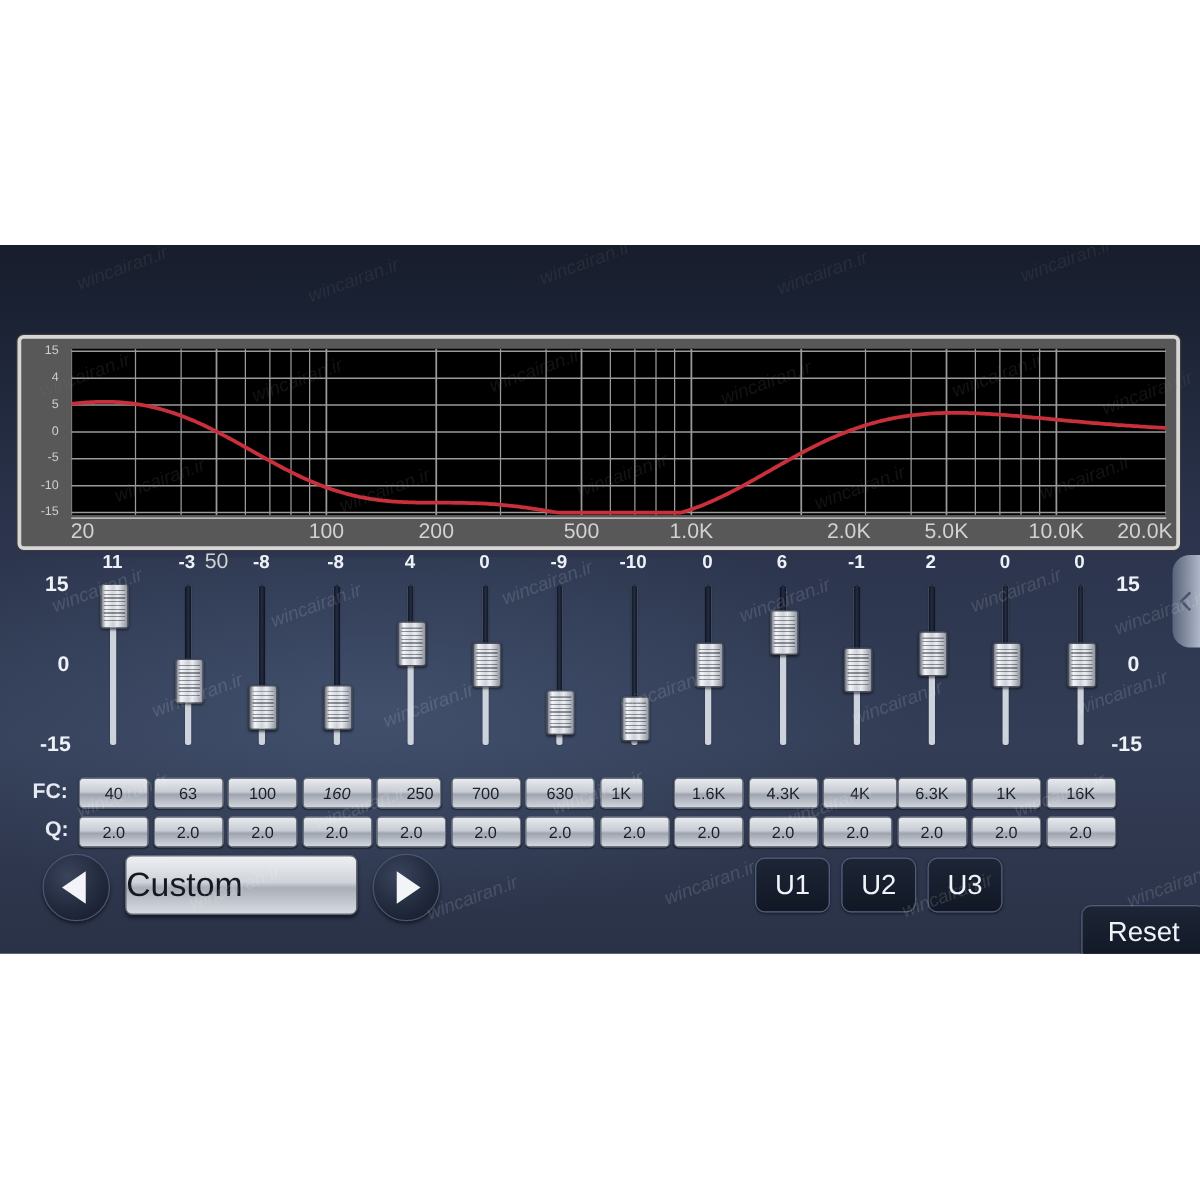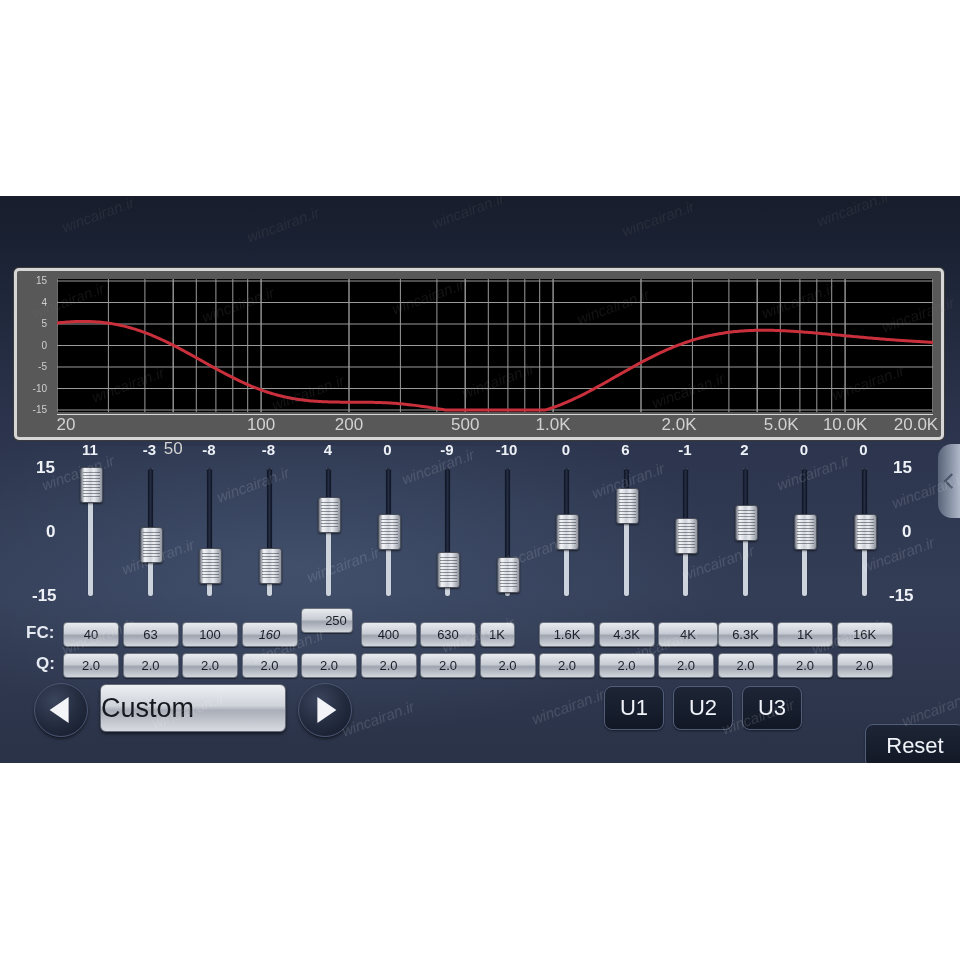--- a/index.html
+++ b/index.html
@@ -244,21 +244,21 @@
       </div>
       <div id="xaxis-line"></div>
       <div id="xlabs-host">
           <div class="xlab" style="left: 49px;">20</div>
           <div class="xlab" style="left: 156.198px; margin-top: 24px;">50</div>
           <div class="xlab" style="left: 244.099px;">100</div>
           <div class="xlab" style="left: 332px;">200</div>
           <div class="xlab" style="left: 448.198px;">500</div>
           <div class="xlab" style="left: 536.099px;">1.0K</div>
           <div class="xlab" style="left: 624px; margin-left: 38px;">2.0K</div>
-          <div class="xlab" style="left: 740.198px; margin-left: 24px;">5.0K</div>
+          <div class="xlab" style="left: 740.198px;">5.0K</div>
           <div class="xlab" style="left: 828.099px;">10.0K</div>
           <div class="xlab" style="left: 899px;">20.0K</div>
         </div>
     </div>
 
     <div id="bank">
       <div class="scale-lab" style="left:36px;top:22px;">15</div>
       <div class="scale-lab" style="left:46px;top:86px;">0</div>
       <div class="scale-lab" style="left:32px;top:150px;">-15</div>
 
@@ -368,22 +368,22 @@
         </div>
     </div>
 
     <div class="rowlab" style="left:26px;top:427px;">FC:</div>
     <div class="rowlab" style="left:36px;top:458px;">Q:</div>
     <div id="fc-host">
         <div class="cell" style="left: 63px; top: 426px; width: 56px;">40</div>
         <div class="cell" style="left: 122.5px; top: 426px; width: 56px;">63</div>
         <div class="cell" style="left: 182px; top: 426px; width: 56px;">100</div>
         <div class="cell" style="left: 241.5px; top: 426px; width: 56px; font-style: italic;">160</div>
-        <div class="cell" style="left: 301px; top: 412px; width: 52px; padding-left: 18px;">250</div>
-        <div class="cell" style="left: 360.5px; top: 426px; width: 56px;">400</div>
+        <div class="cell" style="left: 301px; top: 426px; width: 52px; padding-left: 18px;">250</div>
+        <div class="cell" style="left: 360.5px; top: 426px; width: 56px;">700</div>
         <div class="cell" style="left: 420px; top: 426px; width: 56px;">630</div>
         <div class="cell" style="left: 479.5px; top: 426px; width: 35px;">1K</div>
         <div class="cell" style="left: 539px; top: 426px; width: 56px;">1.6K</div>
         <div class="cell" style="left: 598.5px; top: 426px; width: 56px;">4.3K</div>
         <div class="cell" style="left: 658px; top: 426px; width: 60px;">4K</div>
         <div class="cell" style="left: 717.5px; top: 426px; width: 56px;">6.3K</div>
         <div class="cell" style="left: 777px; top: 426px; width: 56px;">1K</div>
         <div class="cell" style="left: 836.5px; top: 426px; width: 56px;">16K</div>
       </div>
     <div id="q-host">

